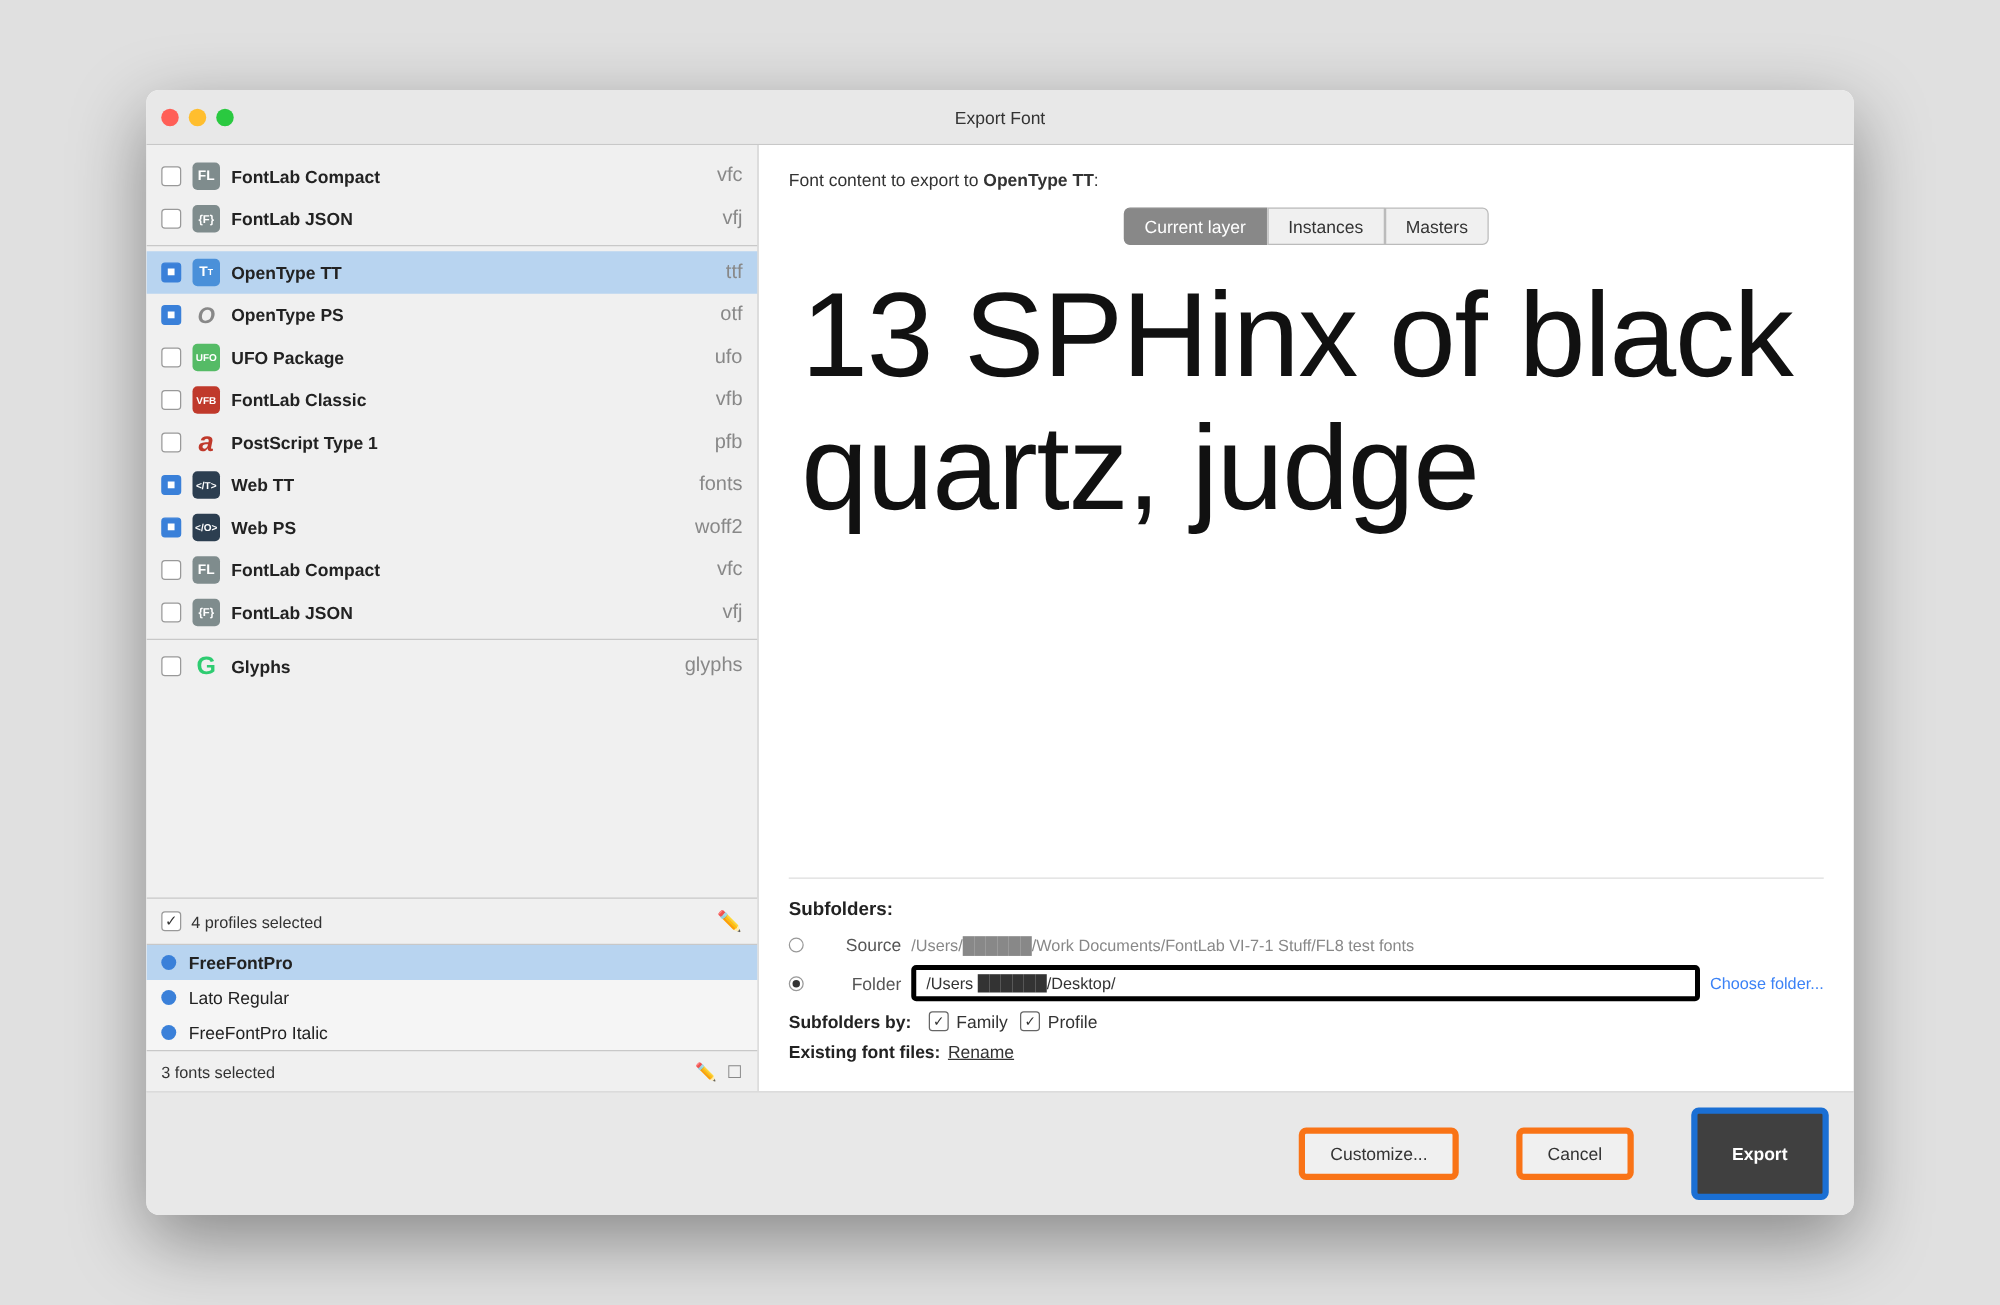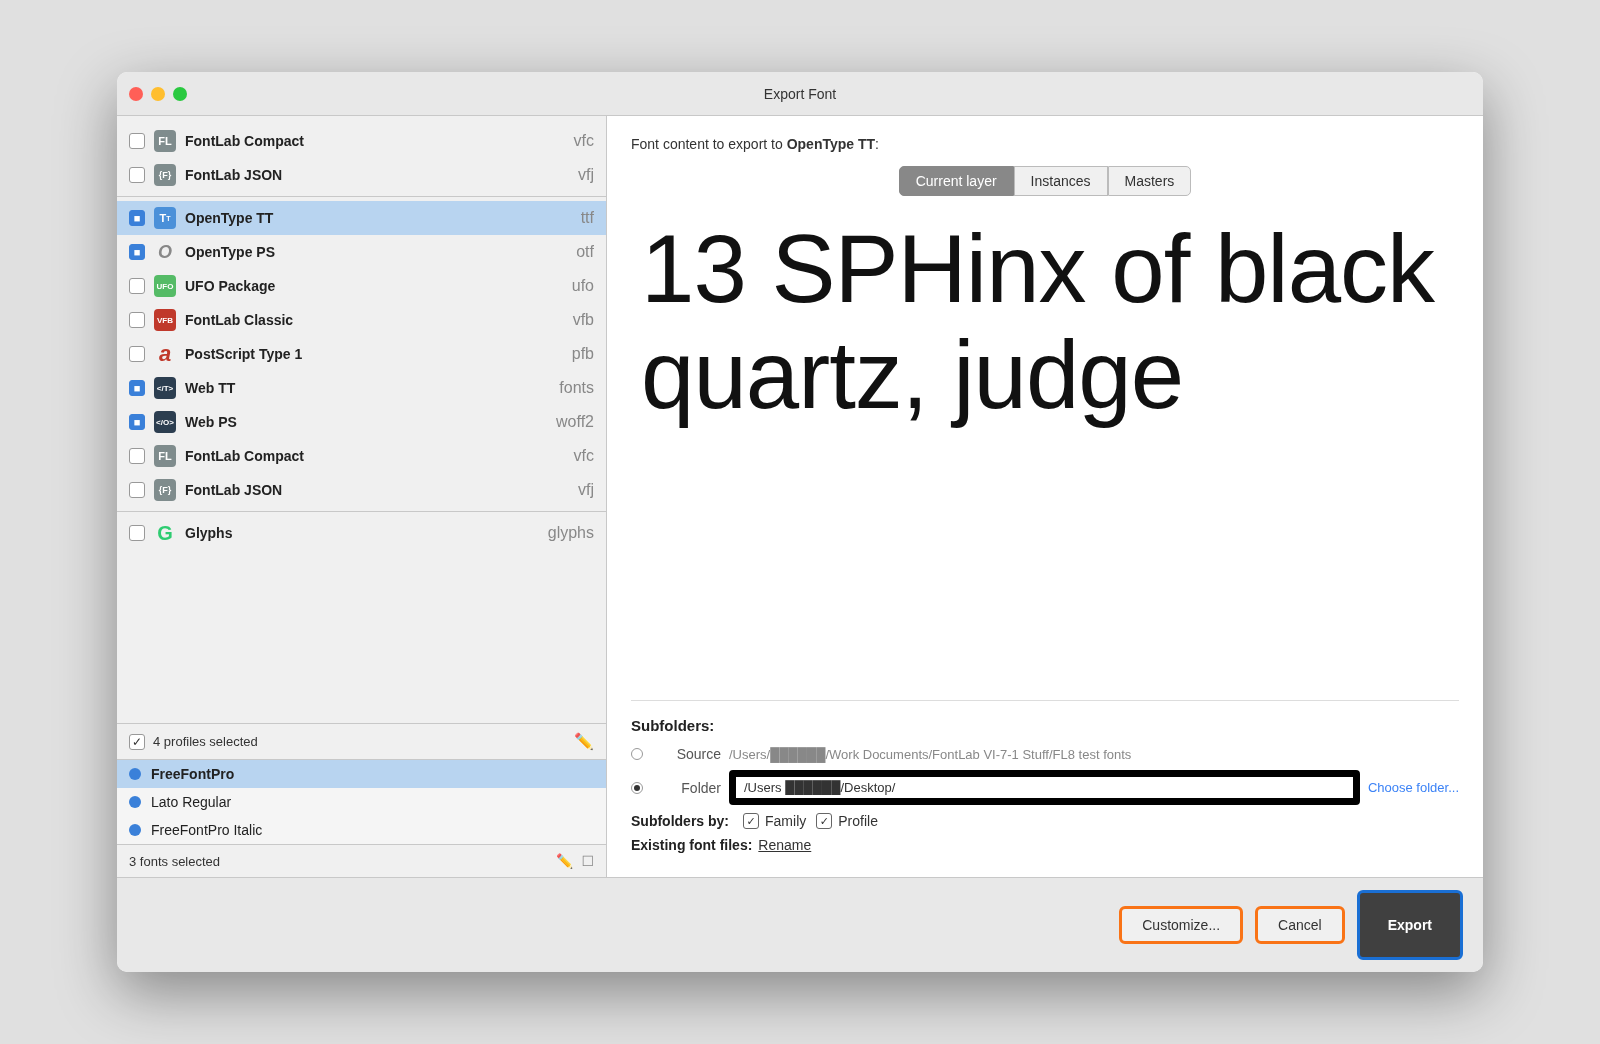--- a/index.html
+++ b/index.html
@@ -301,21 +301,21 @@
     }
     .dest-path {
       font-size: 13px;
       color: #888;
       flex: 1;
     }
     .dest-path-input {
       font-size: 13px;
       color: #333;
       flex: 1;
-      border: 7px solid #000000;
+      border: 4px solid #000000;
       border-radius: 4px;
       padding: 3px 8px;
       background: white;
     }
     .choose-folder-btn {
       font-size: 13px;
       color: #3b82f6;
       background: none;
       border: none;
       cursor: pointer;
@@ -383,23 +383,24 @@
       justify-content: flex-end;
       align-items: center;
       gap: 12px;
       border-radius: 0 0 10px 10px;
     }
     .btn {
       padding: 8px 20px;
       border-radius: 6px;
       font-size: 14px;
       cursor: pointer;
-      border: 3px solid #f97316;
+      border: 5px solid #f97316;
       background: #f0f0f0;
       color: #333;
+      margin-left: 34px;
     }
     .btn-primary {
       background: #404040;
       color: white;
       border-color: #1a6fd4;
       font-weight: 600;
       padding: 24px 28px;
     }
 
     

